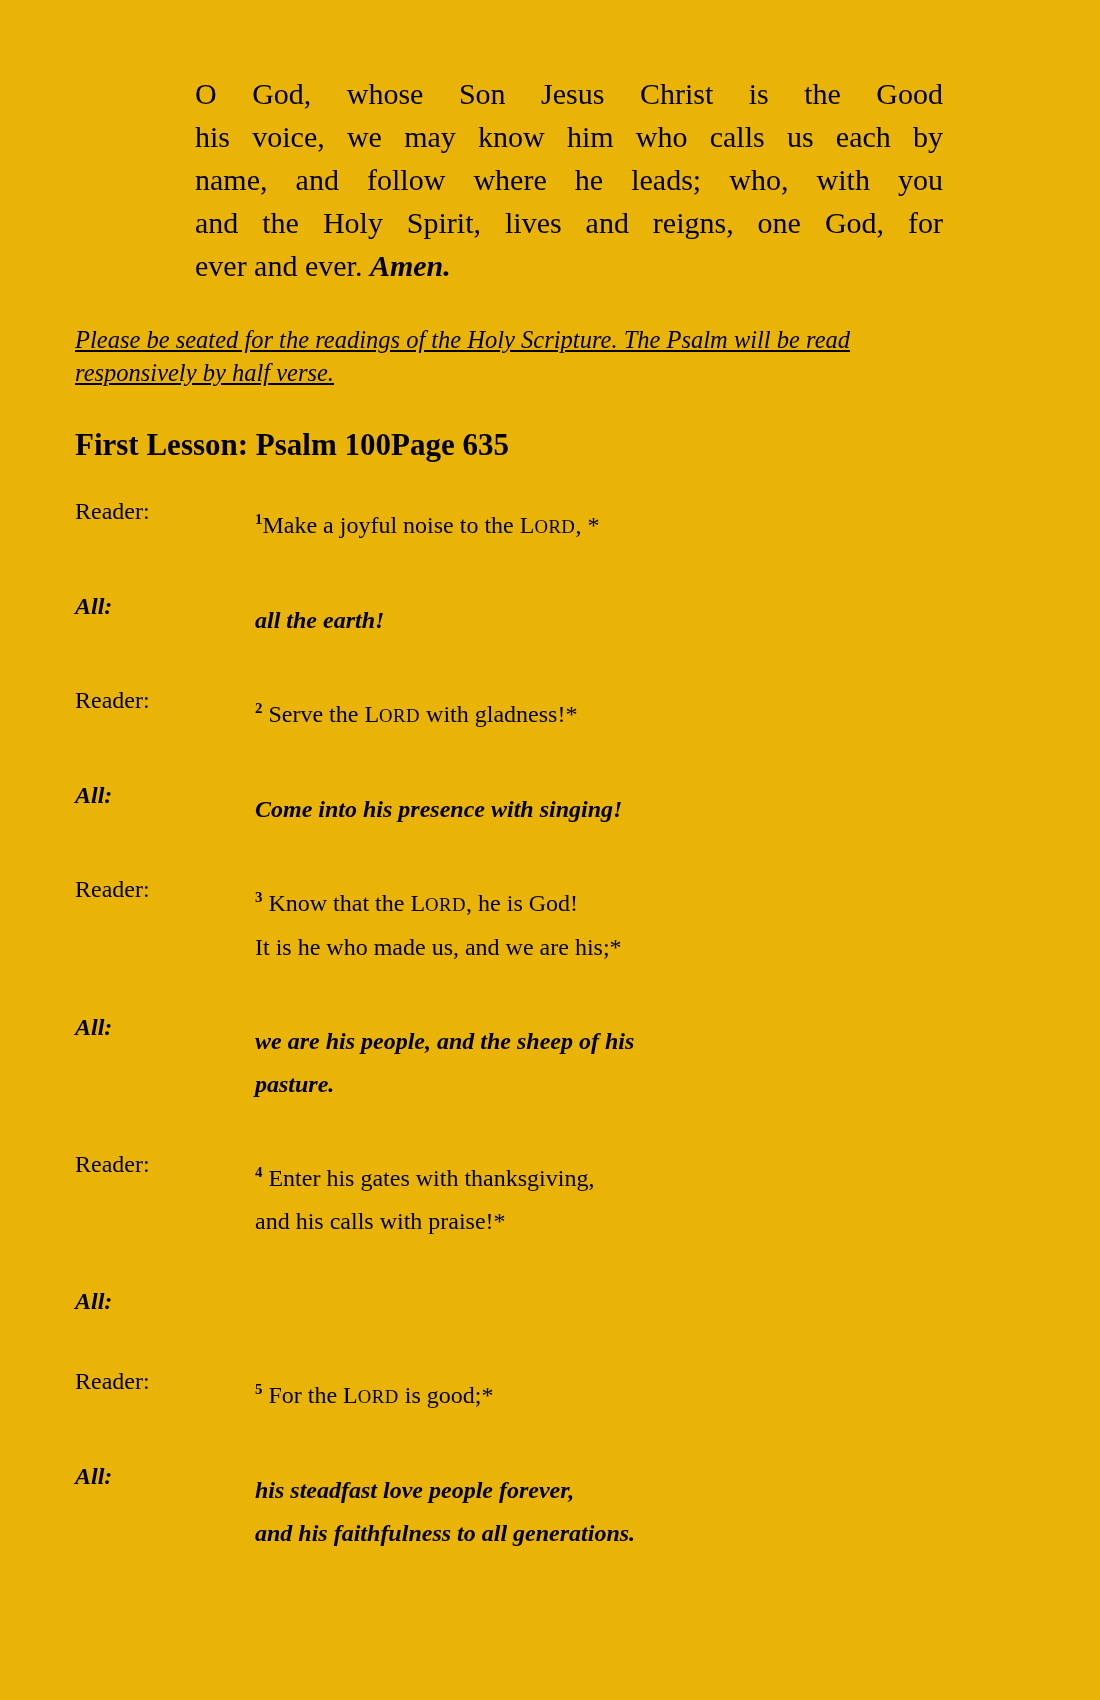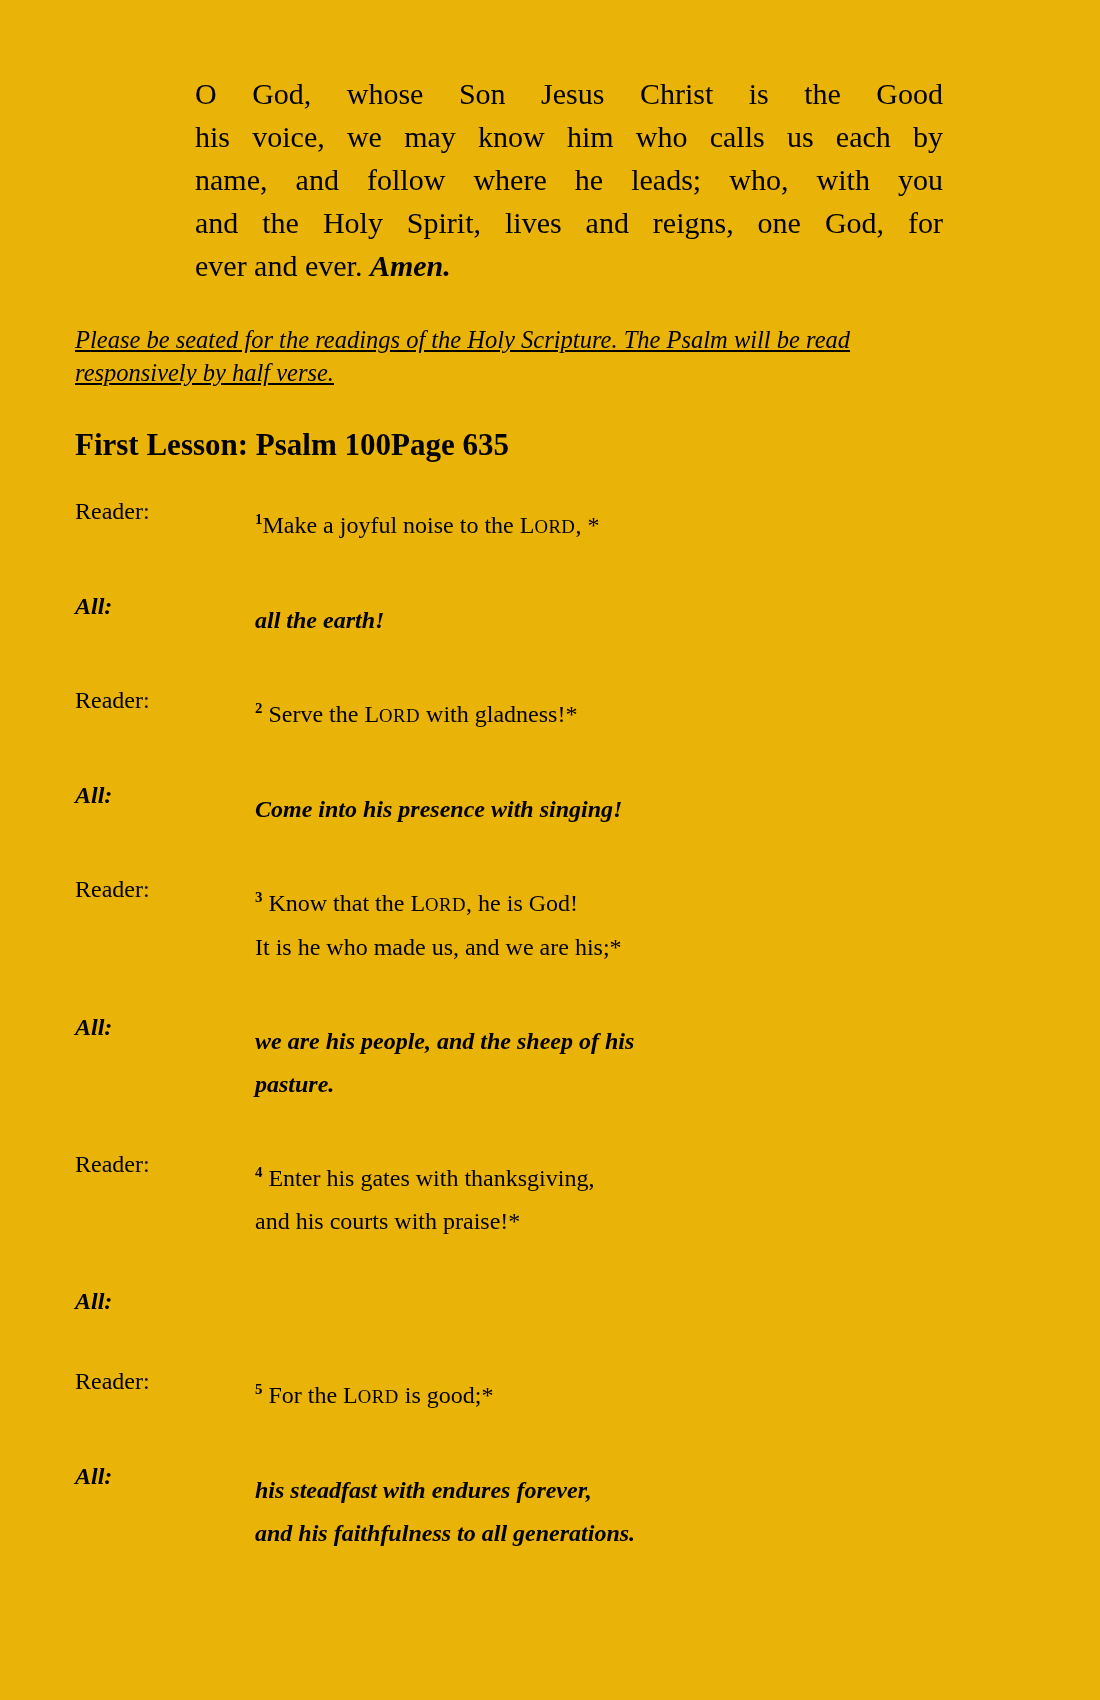--- a/index.html
+++ b/index.html
@@ -145,34 +145,34 @@
         <div class="label">All:</div>
         <div class="content">
           <div class="line">we are his people, and the sheep of his</div>
           <div class="line">pasture.</div>
         </div>
       </div>
       <div class="psalm-row reader">
         <div class="label">Reader:</div>
         <div class="content">
           <div class="line"><sup class="verse-num">4</sup> Enter his gates with thanksgiving,</div>
-          <div class="line">and his courts with praise!*</div>
+          <div class="line">and his calls with praise!*</div>
         </div>
       </div>
       <div class="psalm-row all">
         <div class="label">All:</div>
       </div>
       <div class="psalm-row reader">
         <div class="label">Reader:</div>
         <div class="content">
           <div class="line"><sup class="verse-num">5</sup> For the <span class="lord">L<span class="sc">ORD</span></span> is good;*</div>
         </div>
       </div>
       <div class="psalm-row all">
         <div class="label">All:</div>
         <div class="content">
-          <div class="line">his steadfast with endures forever,</div>
+          <div class="line">his steadfast love people forever,</div>
           <div class="line">and his faithfulness to all generations.</div>
         </div>
       </div>
     </div>
 
 </div>
 
 </body></html>

